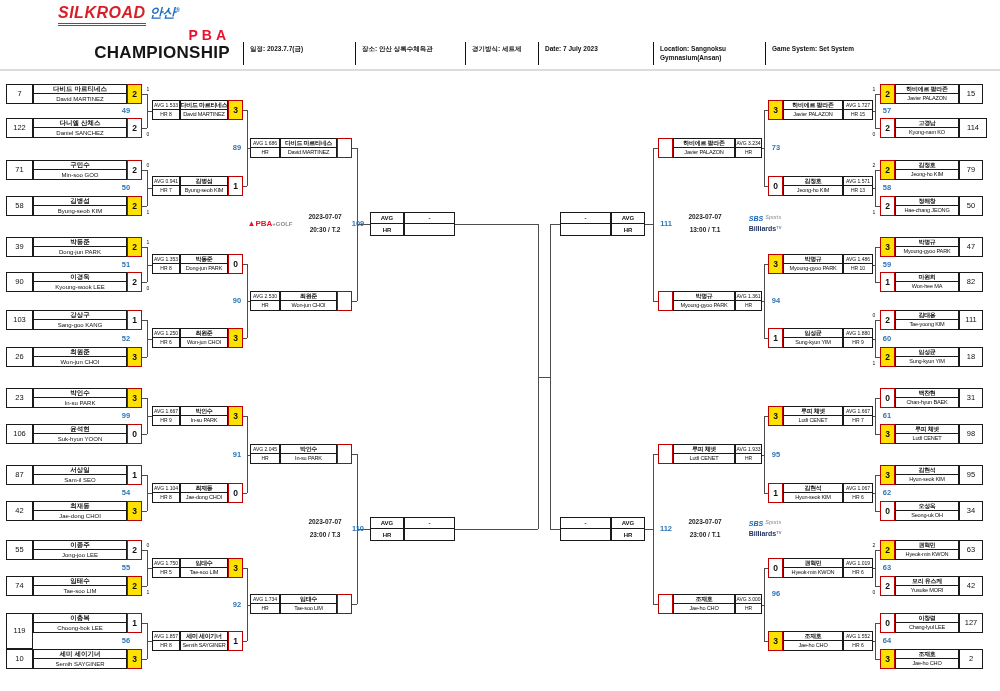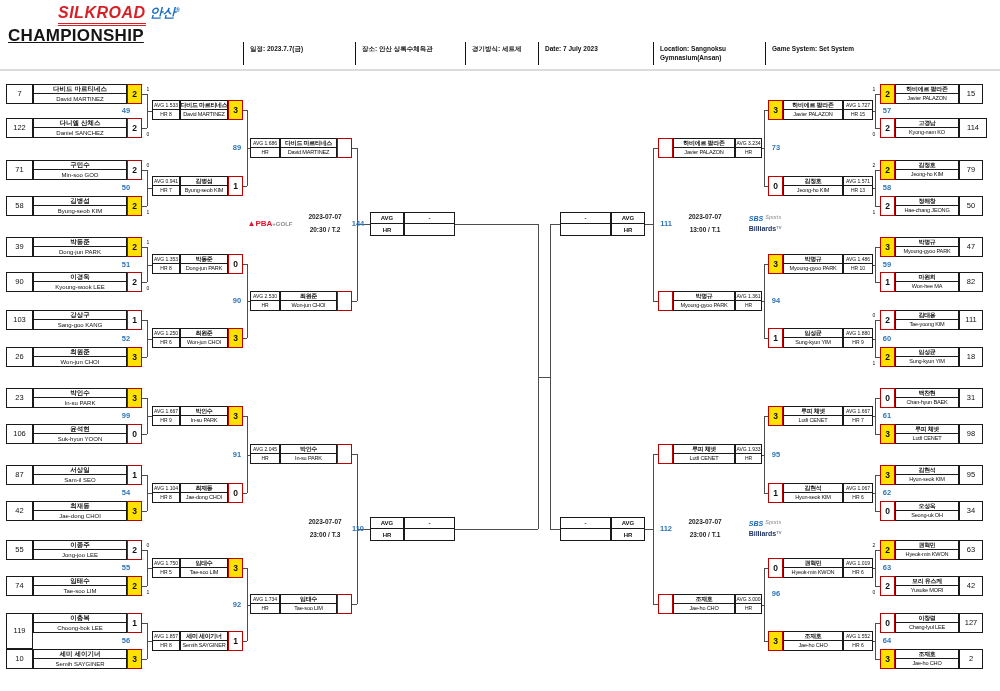--- a/index.html
+++ b/index.html
@@ -17,45 +17,46 @@
   .seed{font-size:7.5px;}
   .sc{font-size:8.5px;font-weight:700;border:1px solid #c00000;}
   .win{background:#ffe100;}
   .st{font-size:5px;}
   .lbl{color:#2e75b6;font-size:7.5px;font-weight:700;border:none;background:transparent;}
   .so{font-size:5px;border:none;background:transparent;}
   .nt{border:none;background:transparent;font-size:6.5px;font-weight:700;color:#222;}
   .res{font-size:6px;font-weight:600;}
   .ln{position:absolute;background:#4d4d4d;}
   
-  .logo-wrap{position:absolute;left:8px;top:4px;width:222px;height:62px;text-align:left;}
+  .logo-wrap{position:absolute;left:8px;top:4px;width:222px;height:62px;text-align:right;}
   .logo-row1{display:flex;align-items:flex-start;justify-content:center;gap:4px;}
   .silkroad{color:#d81f26;font-weight:bold;font-style:italic;font-size:16px;letter-spacing:.5px;
     border-bottom:3px double #d81f26;padding-bottom:1px;}
   .ansan{color:#1f6fc0;font-weight:bold;font-style:italic;font-size:13px;}
   .ansan sup{font-size:6px;}
   .pba-line{color:#e8112d;font-weight:bold;font-size:14px;letter-spacing:4px;margin-top:1px;}
-  .champ-line{color:#151515;font-weight:bold;font-size:17px;letter-spacing:.3px;text-decoration:underline;}
+  .champ-line{color:#151515;font-weight:bold;font-size:17px;letter-spacing:.3px;}
   .title{position:absolute;left:232px;top:2px;width:766px;height:21px;font-size:15px;font-weight:bold;
     color:#000;display:flex;align-items:center;justify-content:center;}
   .banner{position:absolute;left:232px;top:24px;width:766px;height:14px;background:#29a8e0;color:#fff;
     font-weight:bold;font-size:10px;display:flex;align-items:center;justify-content:center;}
   .info{position:absolute;top:42px;height:23px;border-left:1.5px solid #111;padding:2px 0 0 6px;
     font-size:6.5px;font-weight:600;color:#111;line-height:1.4;white-space:normal;box-sizing:border-box;}
   .rule{position:absolute;left:0;top:69px;width:1000px;height:2px;background:#dcdcdc;}
 </style>
 </head>
 <body>
 
 <div id="sheet">
   <div class="logo-wrap">
     <div class="logo-row1">
       <span class="silkroad">SILKROAD</span>
       <span class="ansan"><span>안산</span><sup>®</sup></span>
     </div>
+    <div class="pba-line">PBA</div>
     <div class="champ-line">CHAMPIONSHIP</div>
   </div>
   <div class="info" style="left:243px;width:112px;">일정: 2023.7.7(금)</div>
   <div class="info" style="left:355px;width:110px;">장소: 안산 상록수체육관</div>
   <div class="info" style="left:465px;width:73px;">경기방식: 세트제</div>
   <div class="info" style="left:538px;width:115px;">Date: 7 July 2023</div>
   <div class="info" style="left:653px;width:112px;">Location: Sangnoksu Gymnasium(Ansan)</div>
   <div class="info" style="left:765px;width:145px;">Game System: Set System</div>
   <div class="rule"></div>
 <div class="c seed" style="left: 6px; top: 84px; width: 27px; height: 20px;">7</div>
@@ -250,21 +251,21 @@
     <div class="c kr2" style="left: 280px; top: 594px; width: 57px; height: 10px;">임태수</div>
     <div class="c en2 tn" style="left: 280px; top: 604px; width: 57px; height: 10px;">Tae-soo LIM</div>
     <div class="c sc" style="left: 337px; top: 594px; width: 15px; height: 20px;"></div>
     <div class="ln" style="left: 352px; top: 148px; width: 5px; height: 1px;"></div>
     <div class="ln" style="left: 352px; top: 301px; width: 5px; height: 1px;"></div>
     <div class="ln" style="left: 357px; top: 148px; width: 1px; height: 153px;"></div>
     <div class="ln" style="left: 357px; top: 224px; width: 13px; height: 1px;"></div>
     <div class="ln" style="left: 455px; top: 224px; width: 83px; height: 1px;"></div>
     <div class="c nt" style="left: 298px; top: 212px; width: 54px; height: 10px;">2023-07-07</div>
     <div class="c nt" style="left: 298px; top: 225px; width: 54px; height: 10px;">20:30 / T.2</div>
-    <div class="c lbl" style="left: 348px; top: 219px; width: 20px; height: 10px;">144</div>
+    <div class="c lbl" style="left: 348px; top: 219px; width: 20px; height: 10px;">109</div>
     <div class="c res" style="left: 370px; top: 212px; width: 34px; height: 12px;">AVG</div>
     <div class="c res tn" style="left: 370px; top: 224px; width: 34px; height: 12px;">HR</div>
     <div class="c res" style="left: 404px; top: 212px; width: 51px; height: 12px;">-</div>
     <div class="c res tn" style="left: 404px; top: 224px; width: 51px; height: 12px;"></div>
     <div class="c nb" style="left: 246px; top: 217px; width: 48px; height: 14px;">
       <span style="color: rgb(232, 17, 45); font-weight: bold; font-size: 8px;">▲PBA</span>
       <span style="color: rgb(138, 138, 138); font-weight: bold; font-size: 6px;">+GOLF</span>
     </div>
     <div class="ln" style="left: 352px; top: 454px; width: 5px; height: 1px;"></div>
     <div class="ln" style="left: 352px; top: 604px; width: 5px; height: 1px;"></div>

